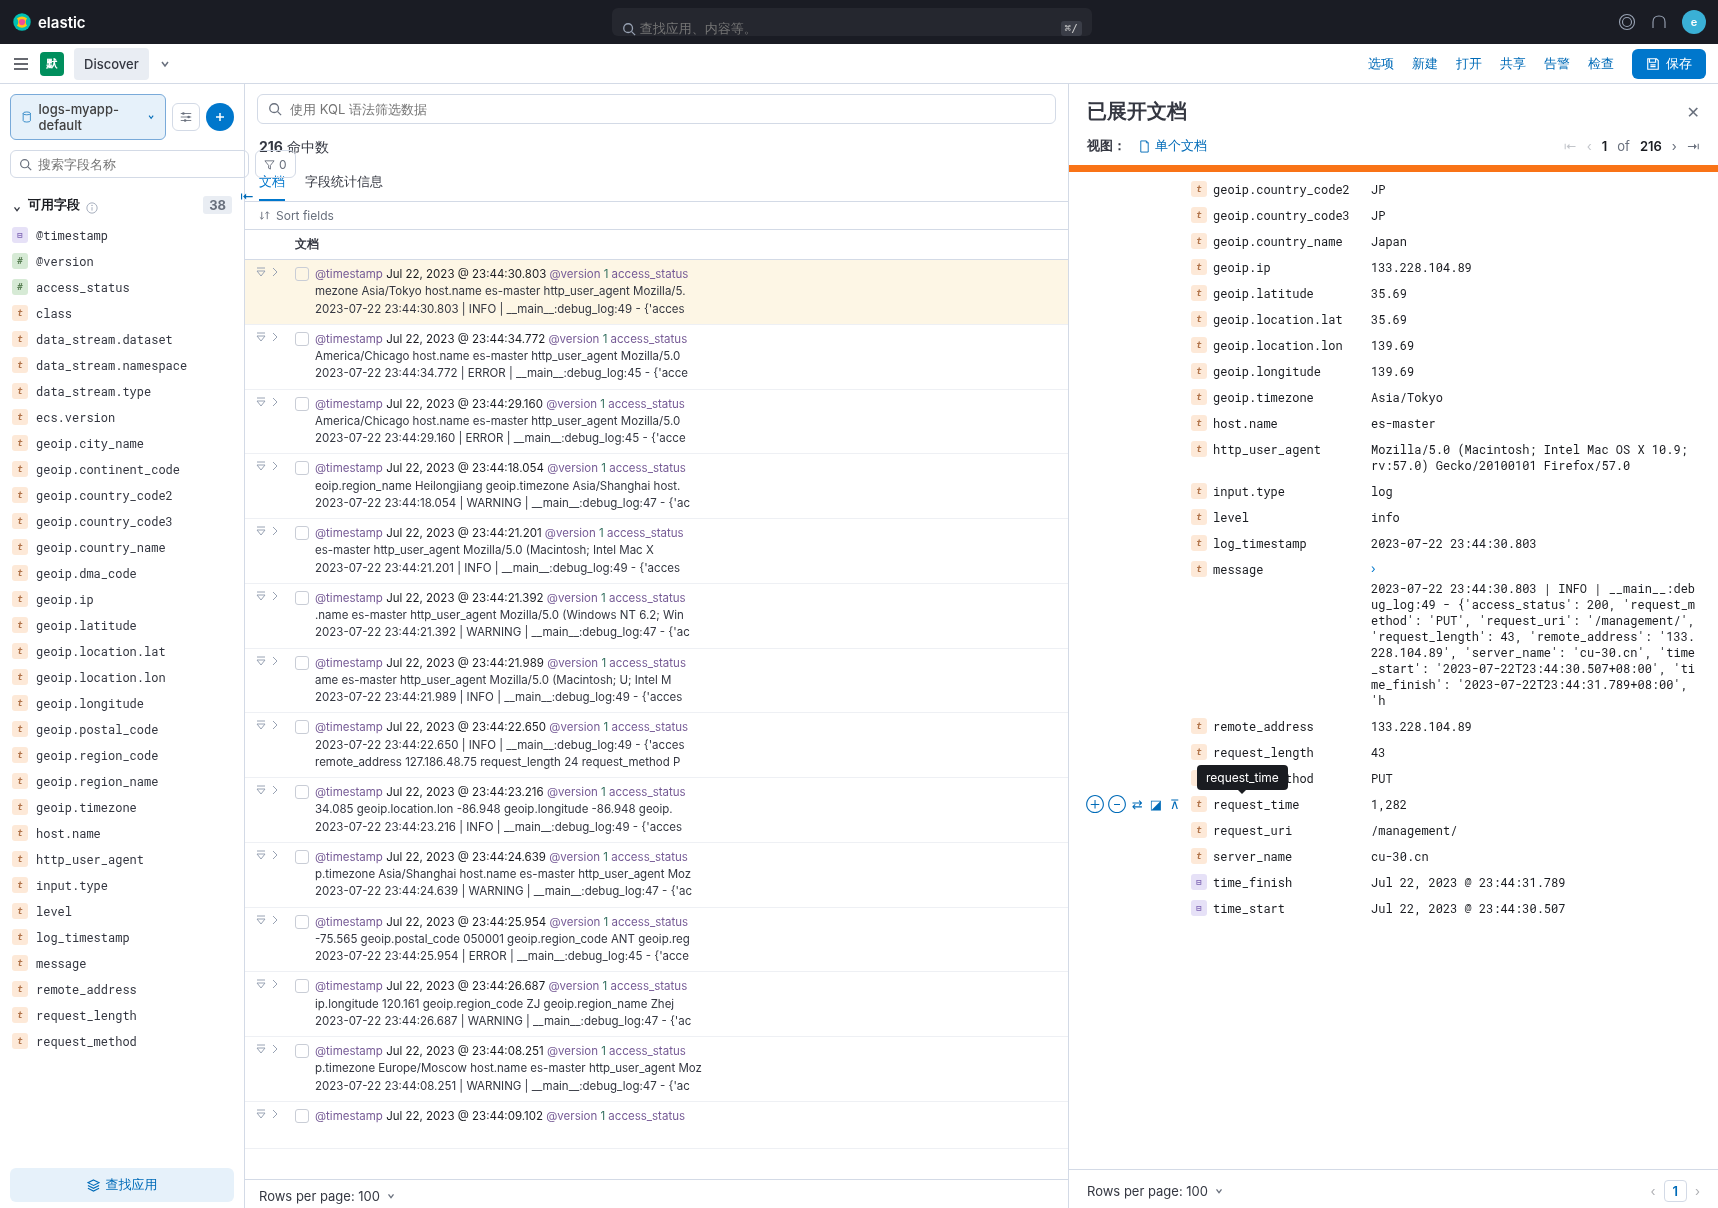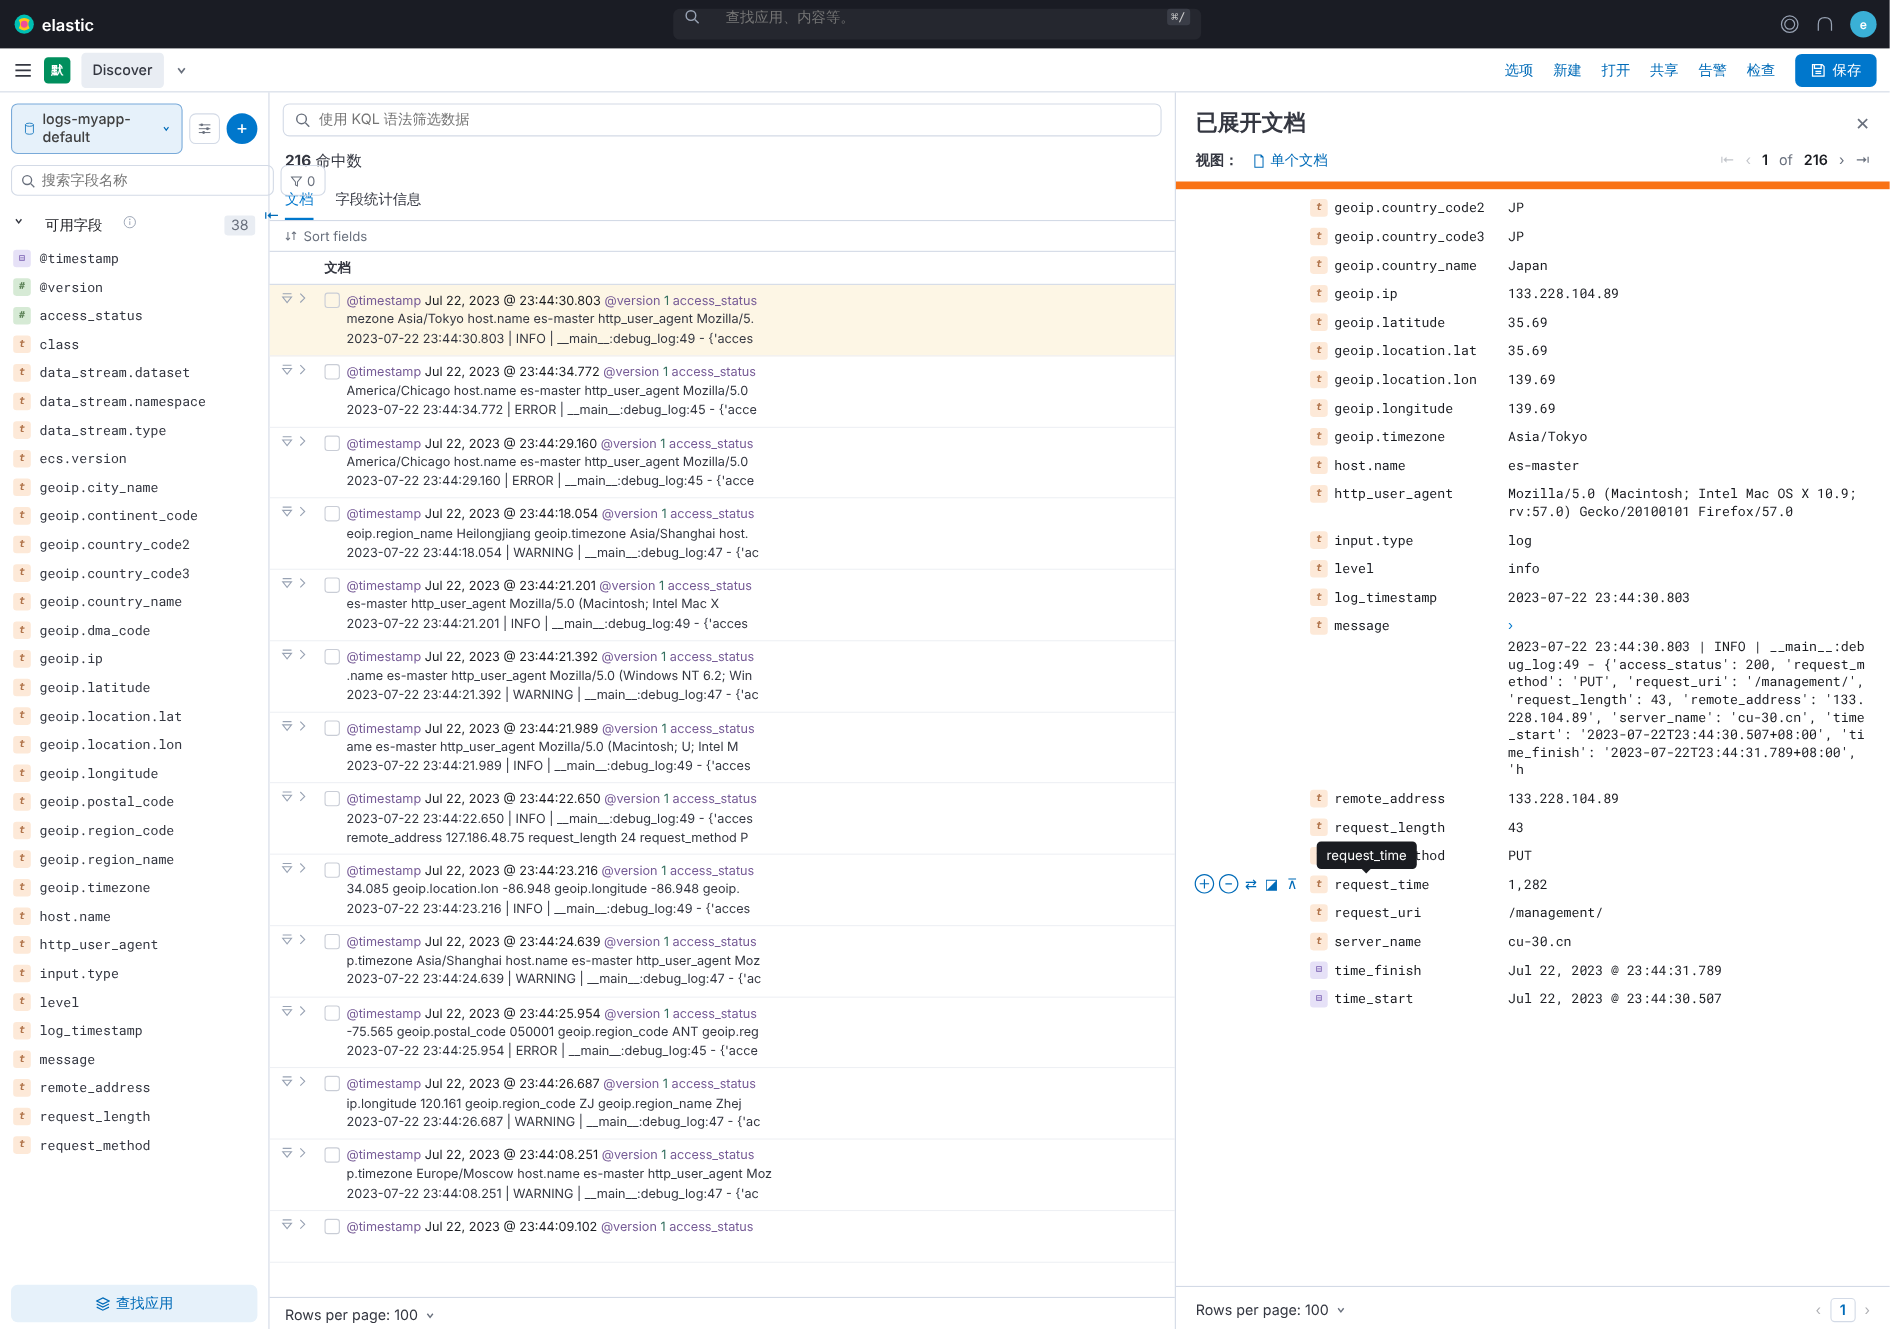--- a/index.html
+++ b/index.html
@@ -1,21 +1,21 @@
 <!DOCTYPE html>
 <html><head>
 <meta charset="utf-8">
 <style>
 * { margin:0; padding:0; box-sizing:border-box; font-family:"Inter",-apple-system,BlinkMacSystemFont,"Segoe UI",Helvetica,Arial,sans-serif; }
 body { background:#fff; color:#343741; font-size:13px; }
 .topbar { background:#1a1c24; height:44px; display:flex; align-items:center; padding:0 12px; gap:12px; }
 .logo { display:flex; align-items:center; gap:6px; color:#fff; }
 .logo-svg { width:20px; height:20px; }
 .logo-text { color:#fff; font-weight:600; font-size:15px; }
-.search-top { flex:0 0 480px; margin:0 auto; background:#25272f; border-radius:6px; height:28px; display:flex; align-items:flex-start; padding:0 10px; color:#98a2b3; gap:24px; position:relative; }
+.search-top { flex:0 0 480px; margin:0 auto; background:#25272f; border-radius:6px; height:28px; display:flex; align-items:flex-end; padding:0 10px; color:#98a2b3; gap:4px; position:relative; }
 .search-top input { background:transparent; border:none; color:#98a2b3; flex:1; outline:none; font-size:13px; }
 .kbd { background:#3a3d47; color:#ccc; border-radius:3px; padding:1px 4px; font-size:11px; font-family:monospace; }
 .top-icons { display:flex; align-items:center; gap:14px; color:#98a2b3; }
 .avatar { width:24px; height:24px; border-radius:50%; background:#3ab0d6; color:#fff; display:flex; align-items:center; justify-content:center; font-size:11px; font-weight:600; }
 .subbar { height:40px; border-bottom:1px solid #d3dae6; display:flex; align-items:center; padding:0 12px; gap:10px; }
 .hamburger { cursor:pointer; }
 .badge-sq { width:24px; height:24px; border-radius:4px; background:#008f5d; color:#fff; display:flex; align-items:center; justify-content:center; font-size:11px; font-weight:600; }
 .discover { background:#e9edf3; padding:8px 10px; border-radius:4px; font-weight:500; }
 .subbar-right { margin-left:auto; display:flex; align-items:center; gap:18px; }
 .link-blue { color:#006bb8; font-weight:500; cursor:pointer; }
@@ -25,21 +25,21 @@
 .ds-selector { margin:10px; display:flex; gap:6px; align-items:center; }
 .ds-chip { flex:1; background:#e6f1fa; color:#404040; border:1px solid #79aad9; border-radius:6px; padding:6px 10px; display:flex; align-items:center; gap:6px; font-weight:500; }
 .icon-btn-sm { width:28px; height:28px; border:1px solid #d3dae6; border-radius:6px; display:flex; align-items:center; justify-content:center; color:#69707d; cursor:pointer; }
 .icon-btn-add { width:28px; height:28px; border-radius:50%; background:#07c; color:#fff; display:flex; align-items:center; justify-content:center; cursor:pointer; }
 .field-search { margin:0 10px 10px; display:flex; gap:6px; }
 .field-search-input { flex:1; border:1px solid #d3dae6; border-radius:6px; padding:5px 8px; display:flex; align-items:center; gap:6px; color:#69707d; }
 .field-search-input input { border:none; outline:none; flex:1; font-size:13px; }
 .filter-pill { border:1px solid #d3dae6; border-radius:6px; padding:4px 8px; display:flex; align-items:center; gap:4px; font-size:12px; color:#69707d; }
 .collapse-toggle{ position:absolute; right:-10px; color:#006bb8; cursor:pointer; font-size:14px;}
 .fields-wrap{ position:relative;}
-.section-hdr { padding:8px 12px; display:flex; align-items:flex-start; gap:19px; font-weight:400; color:#1a1c21; }
+.section-hdr { padding:8px 12px; display:flex; align-items:flex-end; gap:6px; font-weight:700; color:#1a1c21; }
 .badge-count { margin-left:auto; background:#e9edf3; border-radius:3px; padding:1px 6px; font-size:13px; color:#69707d; }
 .field-list { flex:1; overflow-y:auto; }
 .field-item { padding:5px 12px; display:flex; align-items:center; gap:8px; cursor:pointer; }
 .type-badge { width:16px; height:16px; border-radius:3px; display:flex; align-items:center; justify-content:center; font-size:9px; font-weight:600; font-family:monospace; }
 .tb-date{ background:#e6e1f7; color:#7b61b3; }
 .tb-num{ background:#d6ead5; color:#5a8055; }
 .tb-text{ background:#fde9d8; color:#b0734a; font-style:italic;}
 .field-name { font-family:"Roboto Mono",monospace; font-size:12px; }
 .add-field-btn { margin:10px; background:#e6f1fa; color:#006bb8; border-radius:6px; padding:8px; display:flex; align-items:center; justify-content:center; gap:6px; font-weight:500; cursor:pointer; }
 .main { flex:1; display:flex; flex-direction:column; min-width:0; }

